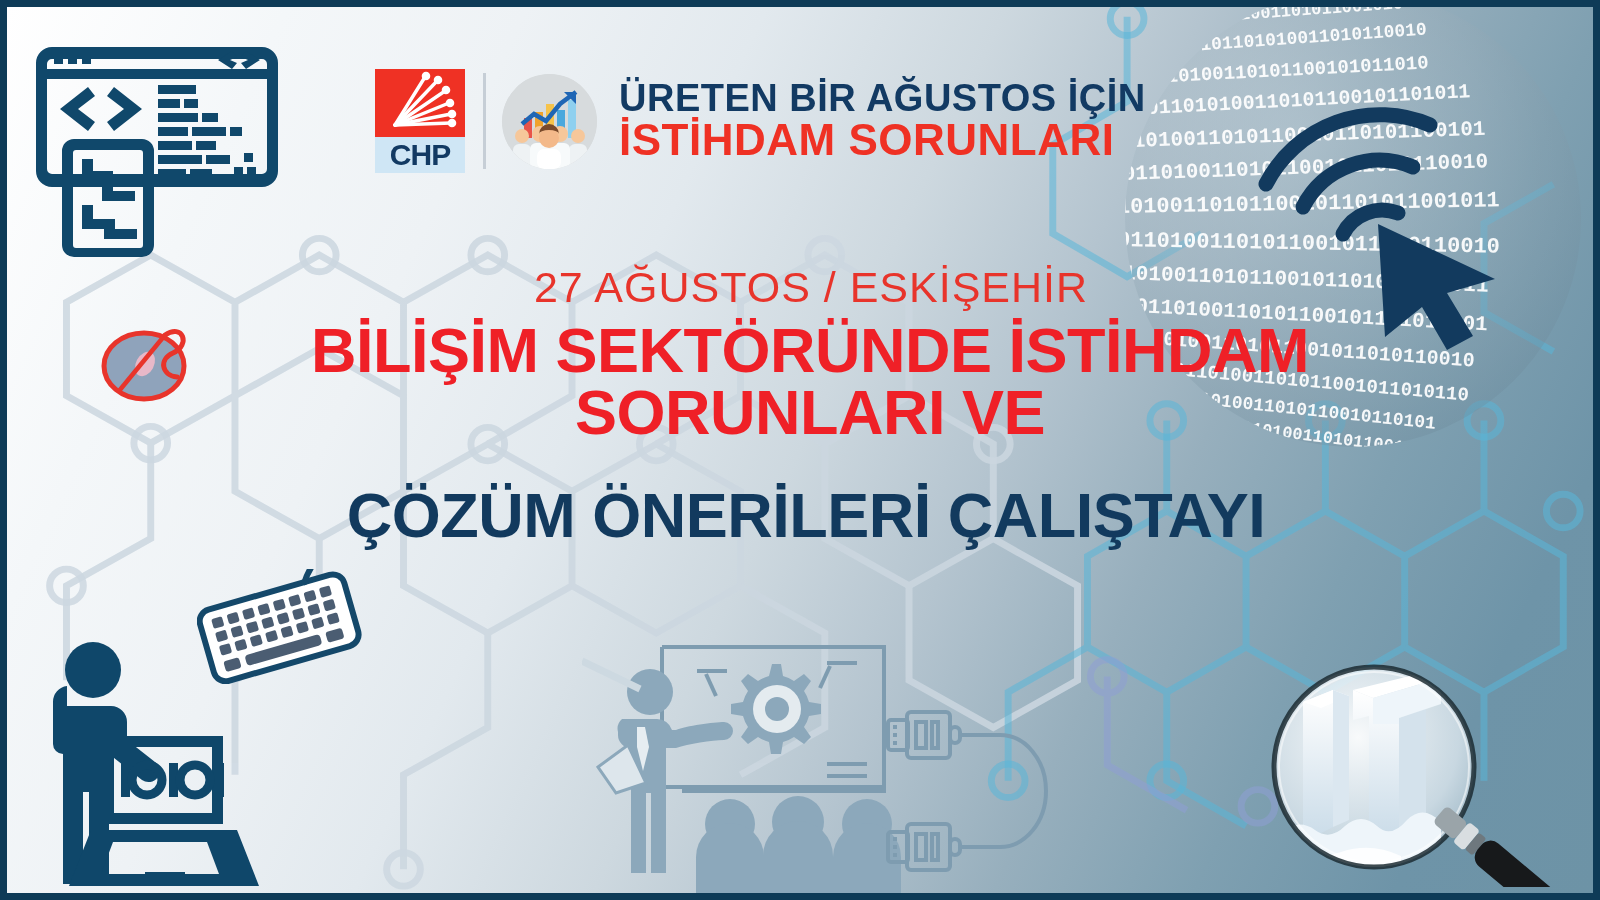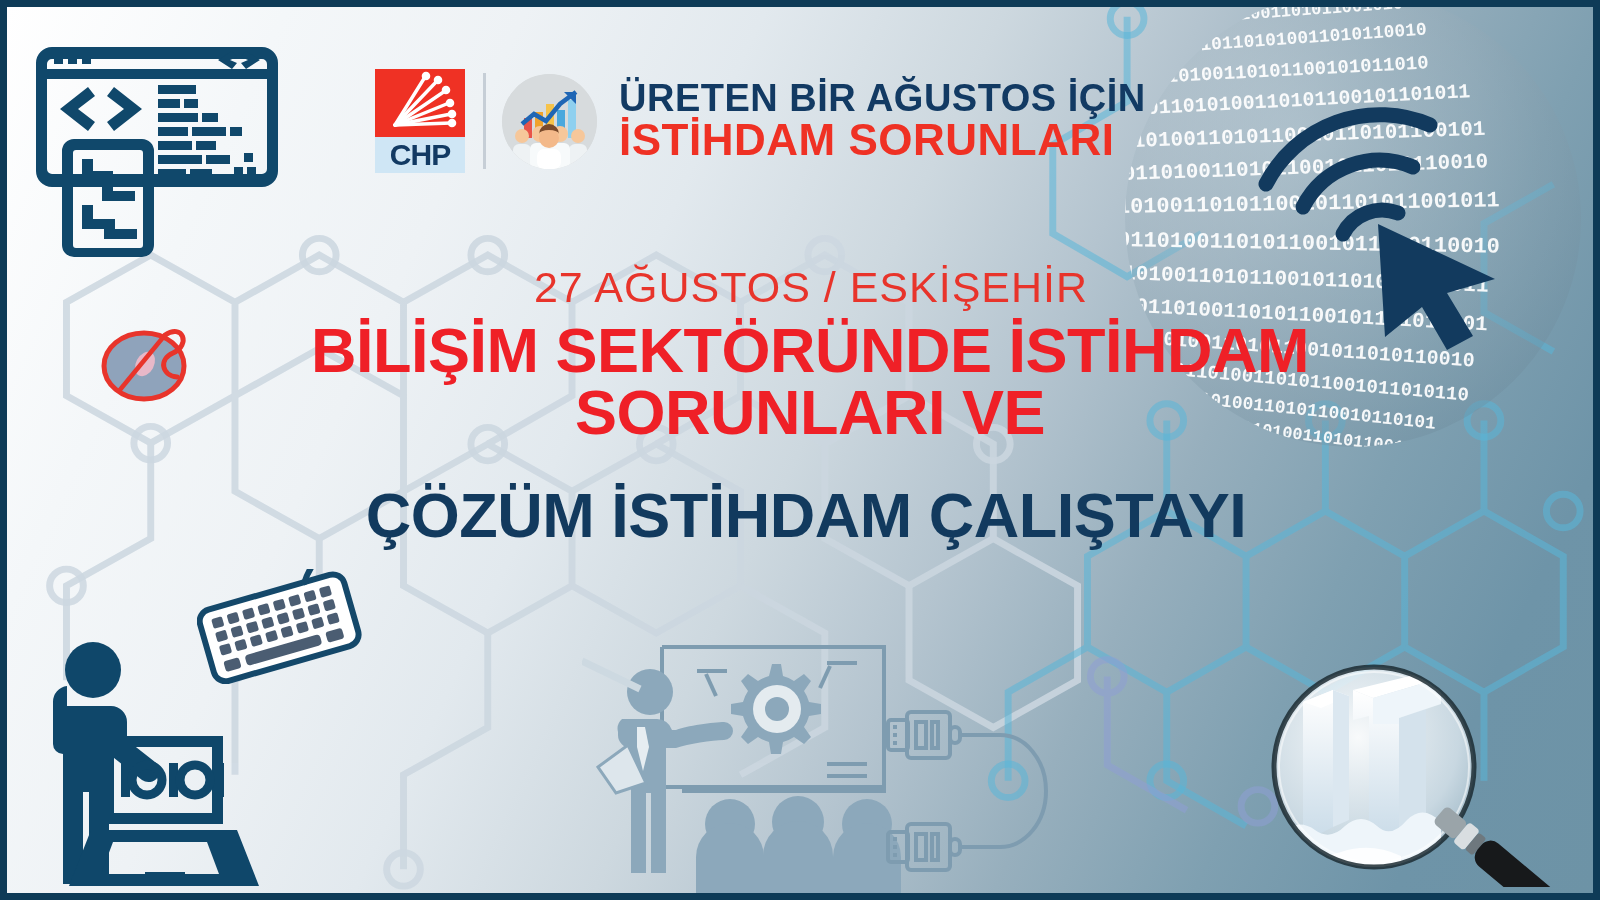--- a/index.html
+++ b/index.html
@@ -279,21 +279,21 @@
     </div>
   </div>
 
   <div class="datebar">27 AĞUSTOS / ESKİŞEHİR</div>
 
   <div class="title-main">
     <div class="tl">BİLİŞİM SEKTÖRÜNDE İSTİHDAM</div>
     <div class="tl">SORUNLARI VE</div>
   </div>
   <div class="title-sub">
-    <div class="tl">ÇÖZÜM İSTİHDAM ÇALIŞTAYI</div>
+    <div class="tl">ÇÖZÜM ÖNERİLERİ ÇALIŞTAYI</div>
   </div>
 
   <div class="ic ic-code">
     <svg viewBox="0 0 250 232">
       <g fill="#10486b">
         <path d="M20 18 h210 a16 16 0 0 1 16 16 v108 a16 16 0 0 1 -16 16 h-210 a16 16 0 0 1 -16 -16 v-108 a16 16 0 0 1 16 -16 z
                  m0 12 a5 5 0 0 0 -5 5 v105 a5 5 0 0 0 5 5 h210 a5 5 0 0 0 5 -5 v-105 a5 5 0 0 0 -5 -5 z"></path>
         <rect x="4" y="40" width="242" height="10"></rect>
         <rect x="22" y="26" width="9" height="9"></rect>
           <rect x="36" y="26" width="9" height="9"></rect>

